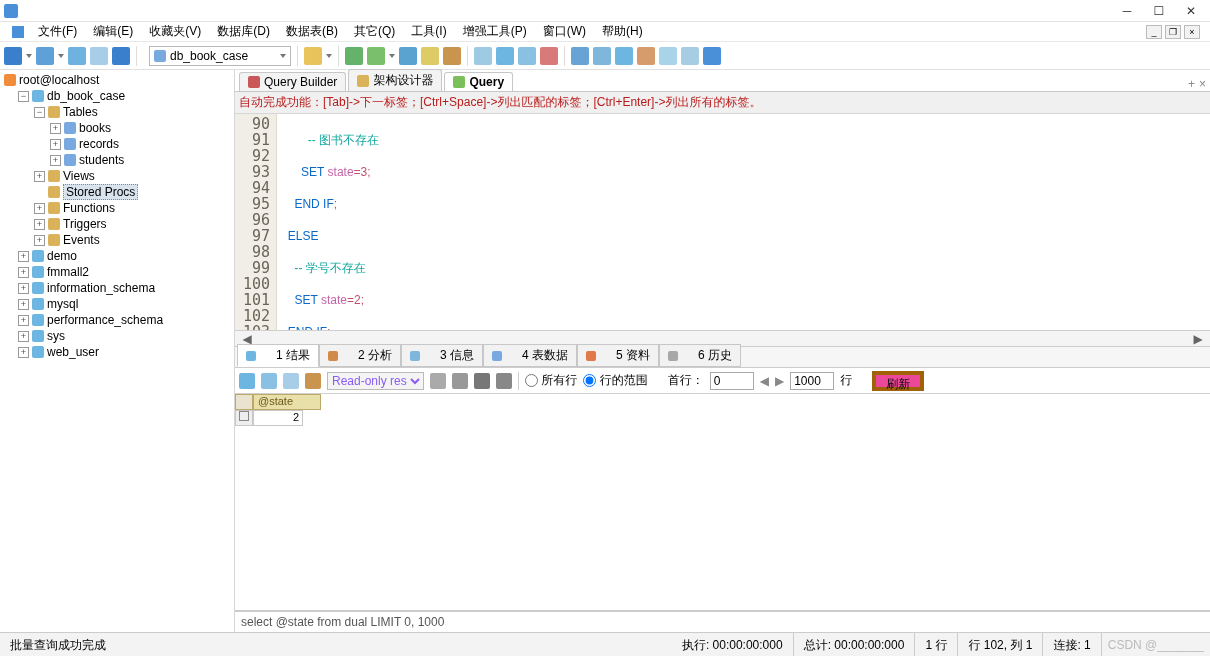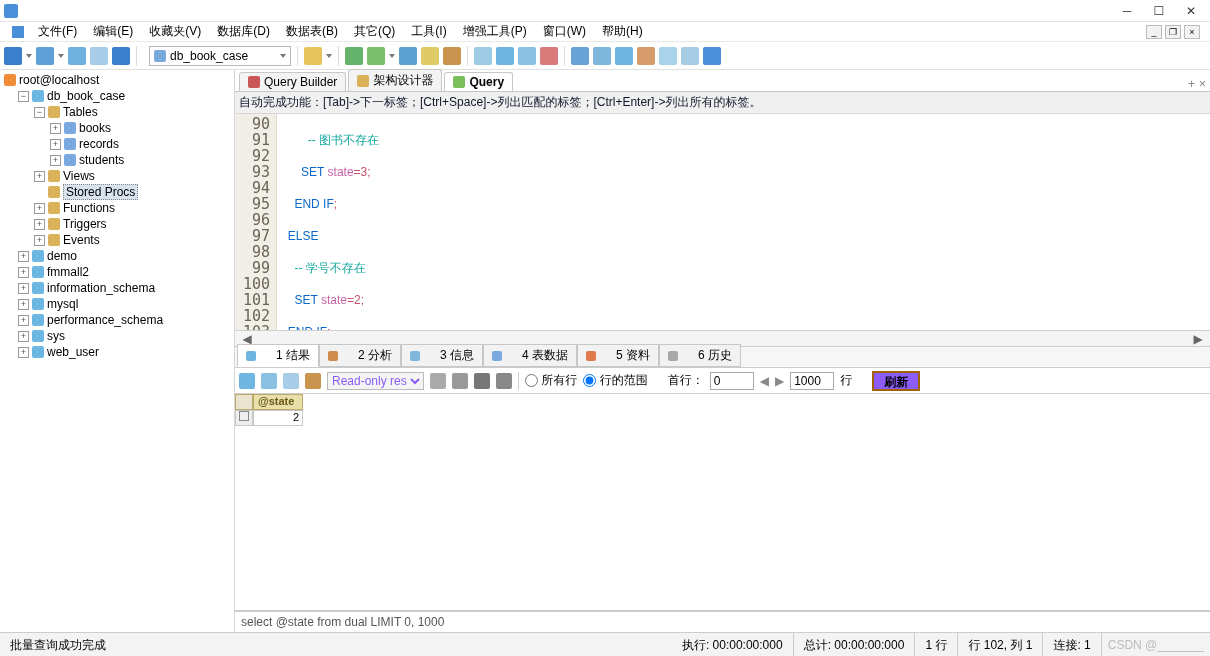--- a/index.html
+++ b/index.html
@@ -36,21 +36,21 @@
 .right{flex:1;display:flex;flex-direction:column;min-width:0;}
 .rtabs{height:22px;display:flex;align-items:flex-end;border-bottom:1px solid #c7c7c7;padding-left:4px;}
 .rtab{display:flex;align-items:center;gap:4px;border:1px solid #c7c7c7;border-bottom:none;background:#f3f3f3;padding:2px 8px;border-radius:3px 3px 0 0;margin-right:2px;}
 .rtab.active{background:#fff;}
 .rtab .ico{width:12px;height:12px;}
 .rtab.q .ico{background:#7bbf5a;}
 .rtab.s .ico{background:#d9b25a;}
 .rtab.qb .ico{background:#c95757;}
 .closex{margin-left:auto;margin-right:4px;display:flex;gap:4px;}
 .closex span{color:#888;}
-.autocomplete{background:#f0f0f0;border-bottom:1px solid #d6d6d6;padding:2px 4px;color:#0f172a;}
+.autocomplete{background:#f0f0f0;border-bottom:1px solid #d6d6d6;padding:2px 4px;color:#b91c1c;}
 .editor{flex:1;display:flex;min-height:0;background:#fff;}
 .gutter{background:#f0eee6;color:#6b6557;text-align:right;padding:2px 6px 2px 8px;border-right:1px solid #e0dccb;}
 .gutter div{height:16px;line-height:16px;font-family:Consolas,monospace;font-size:15px;}
 .code{flex:1;padding:2px 2px 2px 4px;font-family:Consolas,monospace;font-size:14px;line-height:16px;white-space:pre;color:#444;overflow:hidden;}
 .kw{color:#0a68c8;}
 .cm{color:#13a89e;}
 .op{color:#c0506e;}
 .num{color:#c0506e;}
 .var{color:#c764a8;}
 .hscroll{height:16px;background:#f4f4f4;border-top:1px solid #d0d0d0;display:flex;align-items:center;padding:0 6px;}
@@ -58,26 +58,26 @@
 .hscroll .r{margin-left:auto;}
 .resultbar{height:22px;display:flex;align-items:flex-end;border-top:1px solid #ccc;border-bottom:1px solid #ccc;background:#f6f6f6;padding-left:2px;}
 .rbtab{display:flex;align-items:center;gap:20px;border:1px solid #c7c7c7;background:#f2f2f2;padding:2px 8px;border-right:1px solid #c7c7c7;}
 .rbtab.active{background:#fff;border-bottom:1px solid #fff;}
 .rbtab .dot{width:10px;height:10px;border-radius:2px;}
 .rtb2{height:26px;display:flex;align-items:center;gap:6px;border-bottom:1px solid #d0d0d0;padding:0 4px;background:#fff;}
 .rtb2 .ic{width:16px;height:16px;border-radius:2px;}
 .rtb2 select{border:1px solid #bbb;background:#f4f4f4;color:#8b5cf6;height:18px;}
 .rtb2 input[type=radio]{vertical-align:middle;}
 .rtb2 .numin{width:44px;border:1px solid #aaa;height:18px;text-align:left;padding:0 3px;}
-.rbtn{border:2px solid #a16207;background:#8b5cf6;padding:1px 10px;height:20px;font-weight:bold;}
+.rbtn{border:4px solid #a16207;background:#ec4899;padding:1px 10px;height:20px;}
 .grid{flex:1;background:#fff;border-bottom:1px solid #ccc;min-height:140px;}
 .ghdr{display:flex;}
 .gh{background:#e9dfa9;border:1px solid #bba96a;height:16px;padding:0 4px;color:#6b5a1a;font-size:11px;}
 .gh.first{width:18px;background:#e9e3cf;}
-.gh.col{width:50px;font-weight:bold;}
+.gh.col{width:68px;}
 .grow{display:flex;}
 .gc{border:1px solid #c8c8c8;height:16px;padding:0 3px;font-size:11px;text-align:right;}
 .gc.first{width:18px;background:#eee;}
 .gc.cell{width:50px;}
 .chk{width:10px;height:10px;border:1px solid #888;display:inline-block;}
 .sqlline{border-top:1px solid #ccc;padding:3px 6px;color:#555;}
 .statusbar{height:24px;display:flex;align-items:center;border-top:1px solid #ccc;background:#f3f3f3;}
 .sb-seg{padding:0 10px;border-right:1px solid #ccc;height:100%;line-height:24px;}
 .sb-seg.first{flex:0 0 560px;border-right:none;}
 .sb-right{margin-left:auto;display:flex;height:100%;}

